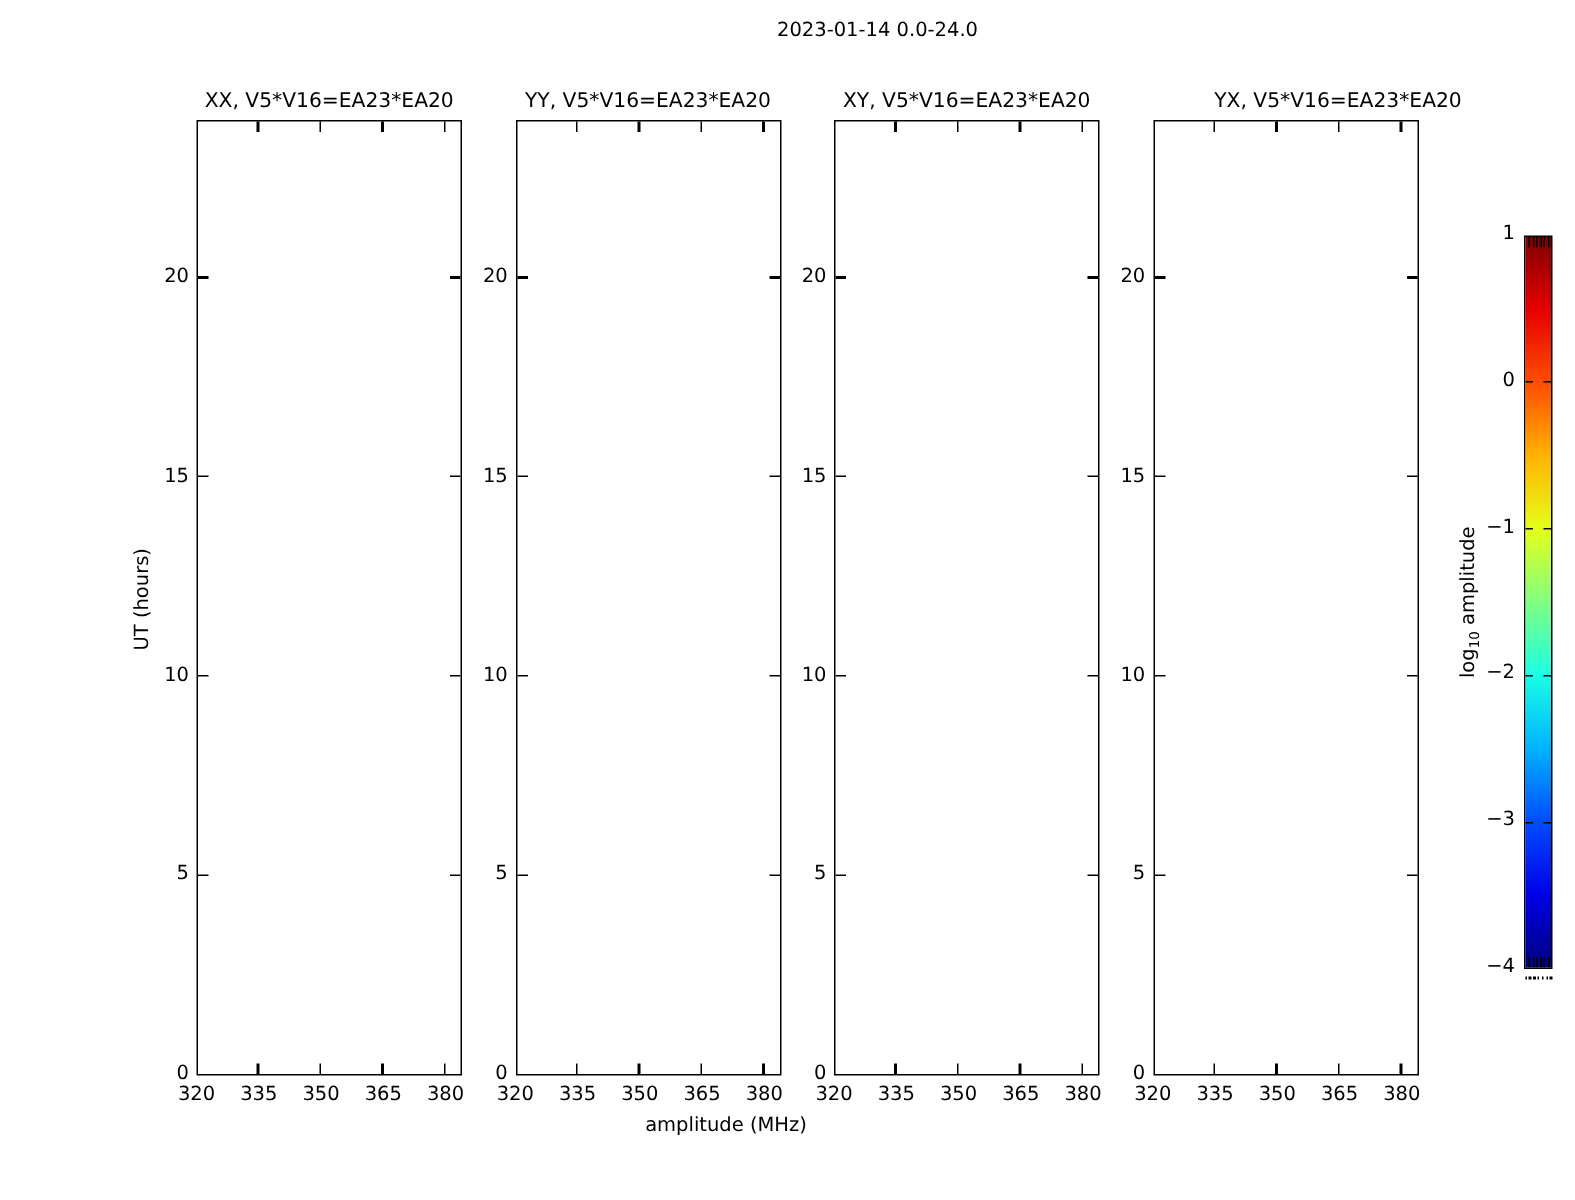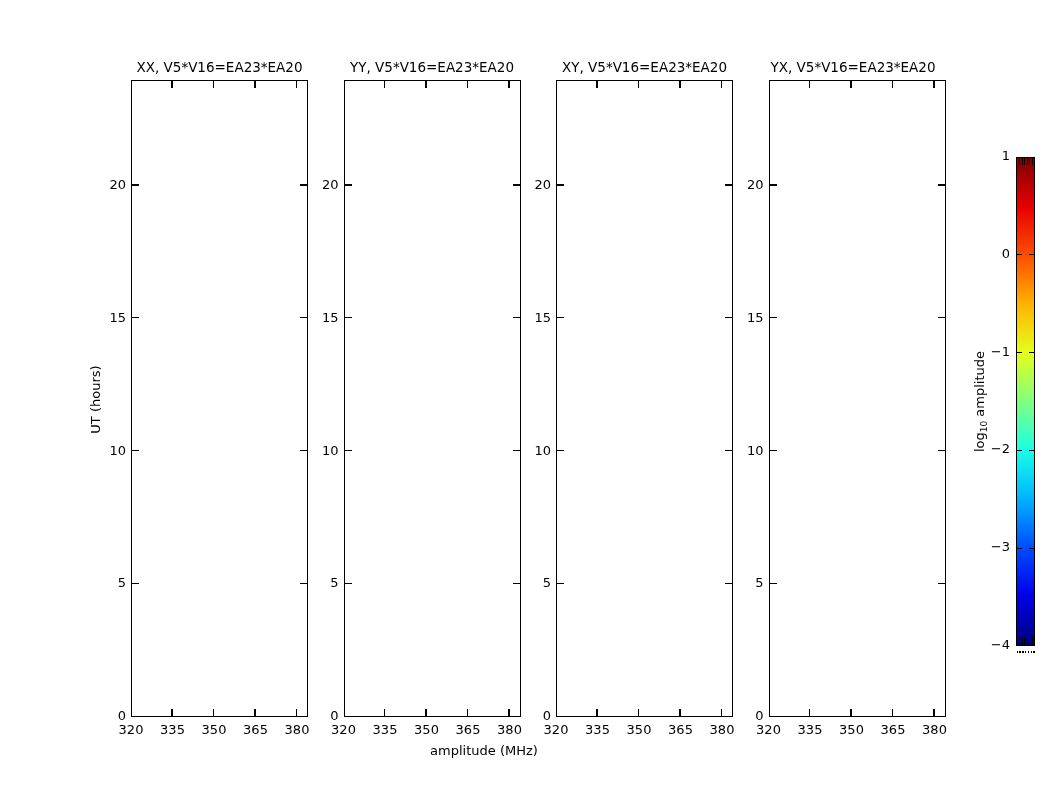--- a/index.html
+++ b/index.html
@@ -21,20 +21,21 @@
   .cbar-tick-label{position:absolute;left:970px;width:40px;text-align:right;font-size:13px;white-space:nowrap;}
   .cbar-label{position:absolute;left:910px;top:393px;width:140px;height:17px;text-align:center;
               font-size:13px;transform:rotate(-90deg);white-space:nowrap;}
   .cbar-label sub{font-size:9px;}
   .dot{position:absolute;background:#000;width:1.5px;height:1.5px;}
 </style>
 </head>
 <body>
 
 <div class="fig">
+  <div class="fig-title">2023-01-14 0.0-24.0</div>
 
   <div id="panels">
       <div>
         <div class="panel-title" style="left: 109.5px; width: 220px;">XX, V5*V16=EA23*EA20</div>
         <div class="frame" style="left: 131px; top: 80px; width: 177px; height: 637px;">
           <div class="tick" style="left: 39.4px; top: 0px; width: 1.4px; height: 7px;"></div>
           <div class="tick" style="left: 39.4px; bottom: 0px; width: 1.4px; height: 7px;"></div>
           <div class="tick" style="left: 80.9px; top: 0px; width: 1.4px; height: 7px;"></div>
           <div class="tick" style="left: 80.9px; bottom: 0px; width: 1.4px; height: 7px;"></div>
           <div class="tick" style="left: 122.4px; top: 0px; width: 1.4px; height: 7px;"></div>
@@ -117,21 +118,21 @@
         <div class="xtick-label" style="left: 639px;">350</div>
         <div class="xtick-label" style="left: 680.5px;">365</div>
         <div class="xtick-label" style="left: 722px;">380</div>
         <div class="ytick-label" style="left: 511px; top: 708px;">0</div>
         <div class="ytick-label" style="left: 511px; top: 575.3px;">5</div>
         <div class="ytick-label" style="left: 511px; top: 442.6px;">10</div>
         <div class="ytick-label" style="left: 511px; top: 309.9px;">15</div>
         <div class="ytick-label" style="left: 511px; top: 177.2px;">20</div>
       </div>
       <div>
-        <div class="panel-title" style="left: 743px; width: 220px;">YX, V5*V16=EA23*EA20</div>
+        <div class="panel-title" style="left: 782px; width: 220px;">YX, V5*V16=EA23*EA20</div>
         <div class="frame" style="left: 768.5px; top: 80px; width: 177px; height: 637px;">
           <div class="tick" style="left: 39.4px; top: 0px; width: 1.4px; height: 7px;"></div>
           <div class="tick" style="left: 39.4px; bottom: 0px; width: 1.4px; height: 7px;"></div>
           <div class="tick" style="left: 80.9px; top: 0px; width: 1.4px; height: 7px;"></div>
           <div class="tick" style="left: 80.9px; bottom: 0px; width: 1.4px; height: 7px;"></div>
           <div class="tick" style="left: 122.4px; top: 0px; width: 1.4px; height: 7px;"></div>
           <div class="tick" style="left: 122.4px; bottom: 0px; width: 1.4px; height: 7px;"></div>
           <div class="tick" style="left: 163.9px; top: 0px; width: 1.4px; height: 7px;"></div>
           <div class="tick" style="left: 163.9px; bottom: 0px; width: 1.4px; height: 7px;"></div>
           <div class="tick" style="left: 0px; top: 501.5px; width: 7px; height: 1.4px;"></div>

